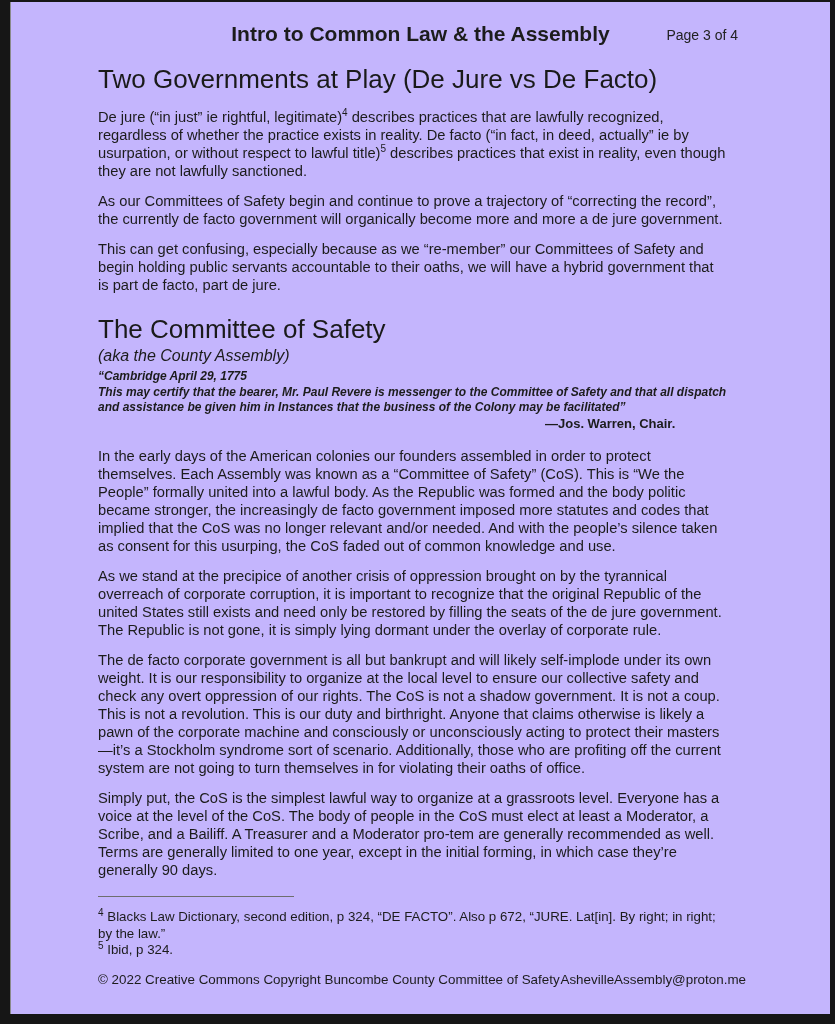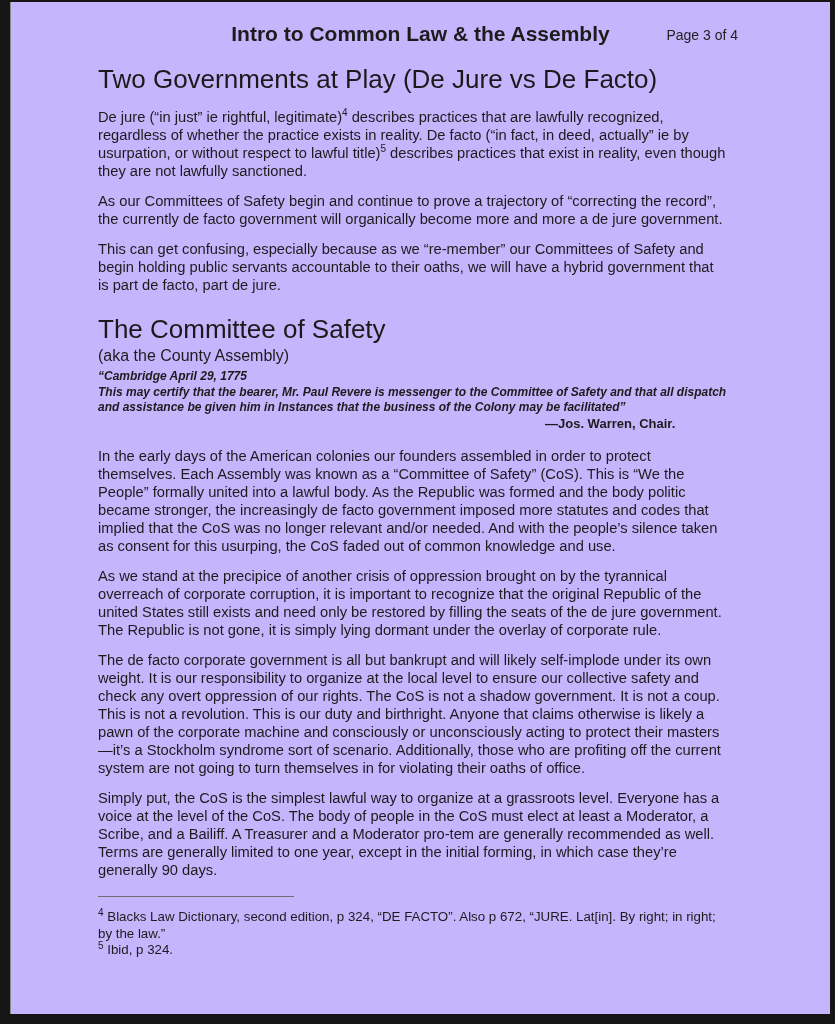--- a/index.html
+++ b/index.html
@@ -51,20 +51,21 @@
     font-size: 26px;
     font-weight: 400;
     margin: 18px 0 0 0;
     line-height: 30px;
     color: #1a1a1a;
   }
   .sub-heading {
     font-size: 16px;
     margin-top: 2px;
     line-height: 19px;
+    font-style: italic;
   }
   p.body-par {
     font-size: 14.7px;
     line-height: 18px;
     margin: 12px 0 0 0;
   }
   p.first-par { margin-top: 14px; }
   sup.fn-ref {
     font-size: 10px;
     line-height: 0;
@@ -149,14 +150,18 @@
 
     <hr class="footnote-separator">
 
     <div class="footnotes">
       <p class="footnote"><sup class="fn-ref">4</sup> <span>Blacks Law Dictionary, second edition, p 324, “DE FACTO”. Also p 672, “JURE. Lat[in]. By right; in right; by the law.”</span></p>
       <p class="footnote"><sup class="fn-ref">5</sup> <span>Ibid, p 324.</span></p>
     </div>
 
   </div>
 
+  <div class="doc-footer">
+    <span>© 2022 Creative Commons Copyright Buncombe County Committee of Safety</span>
+    <span>AshevilleAssembly@proton.me</span>
+  </div>
 
 </div>
 
 </body></html>

